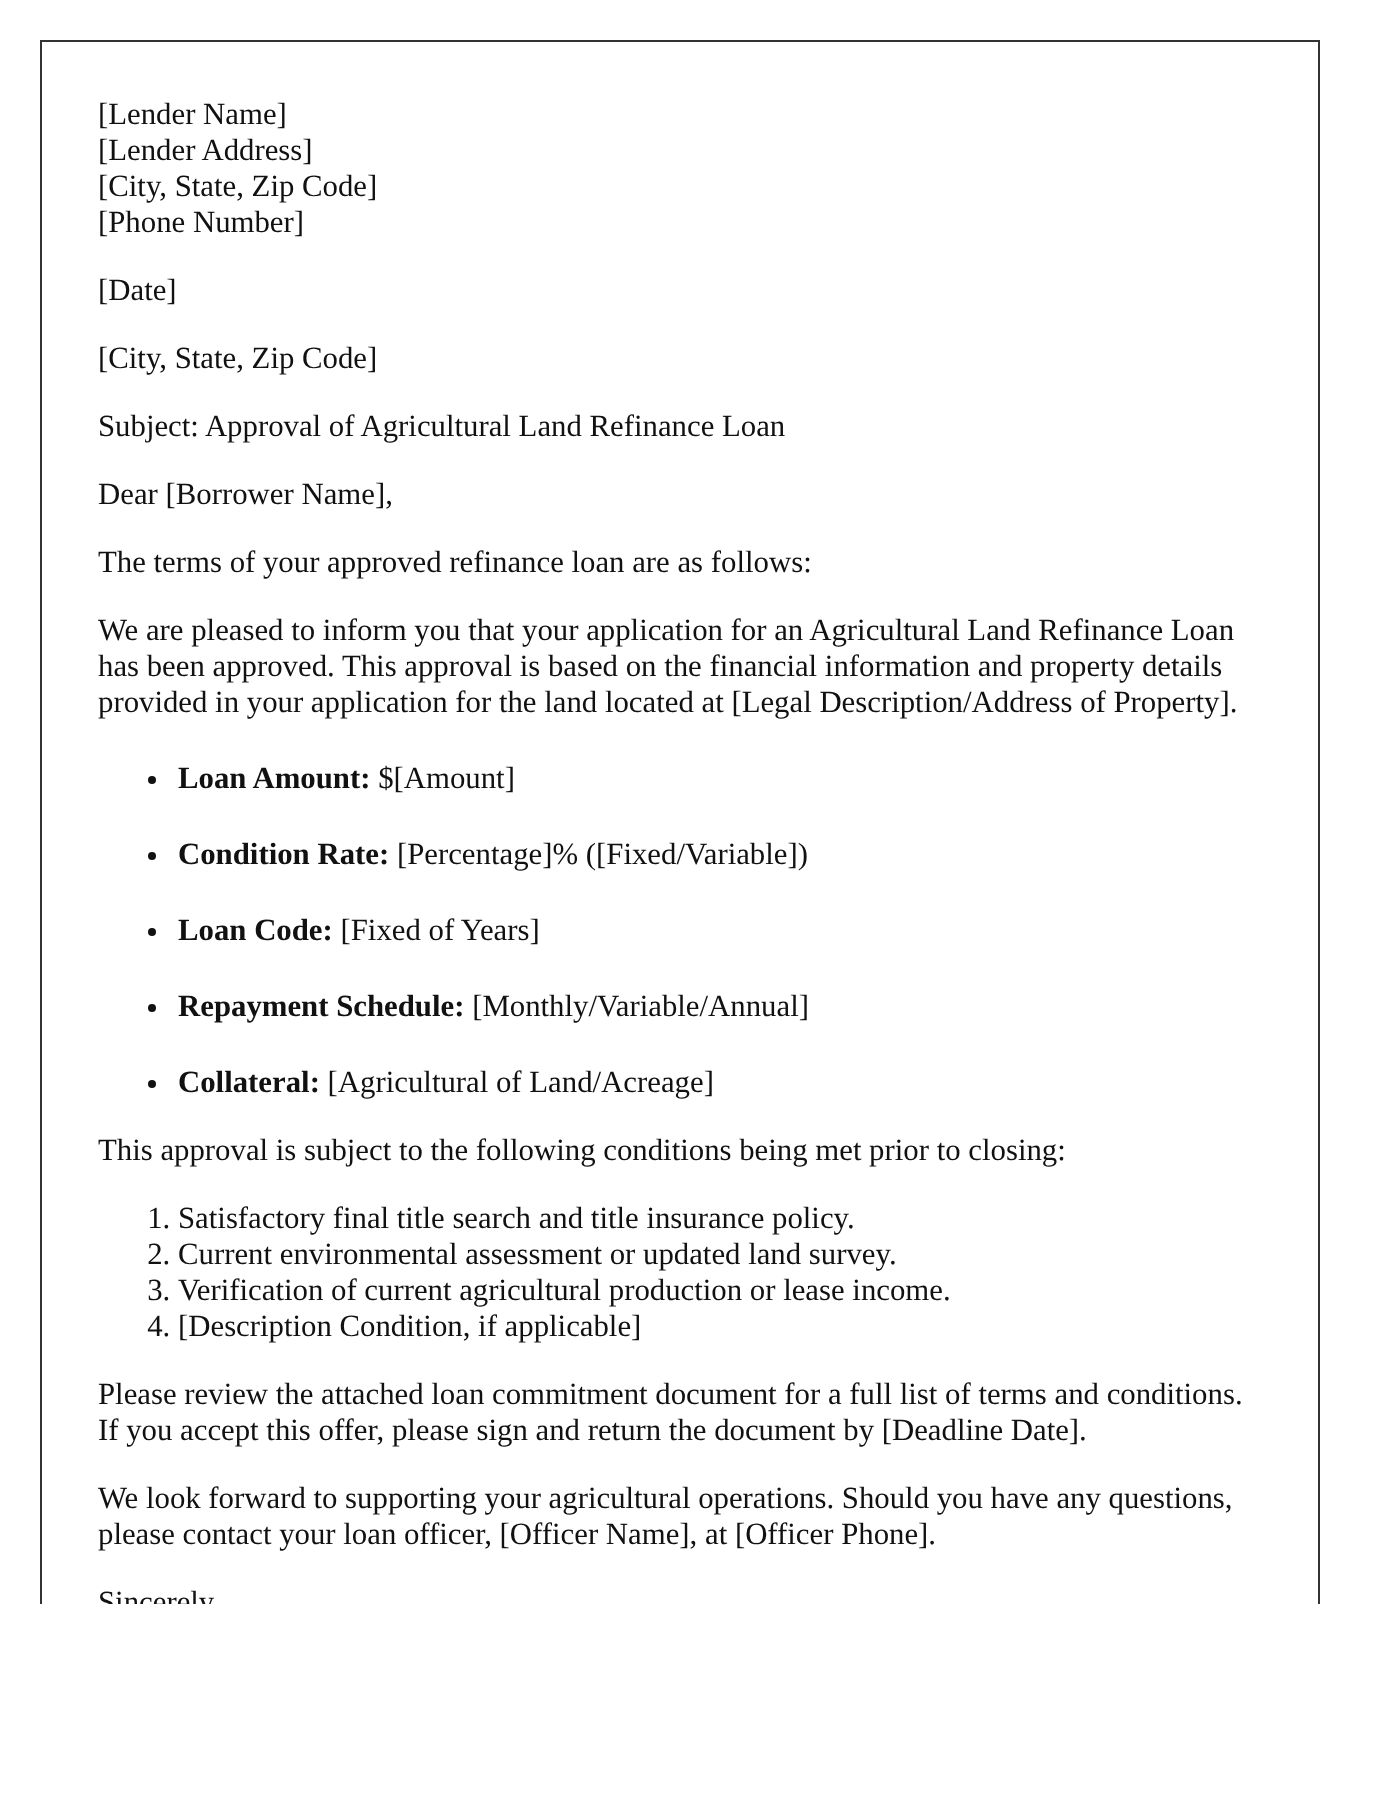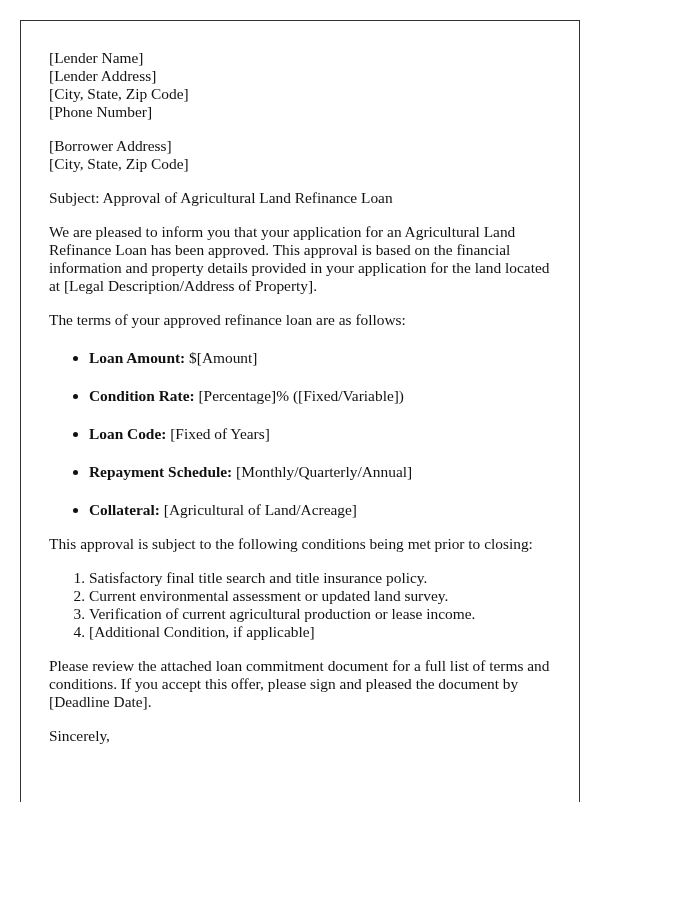--- a/index.html
+++ b/index.html
@@ -1,19 +1,19 @@
 <!DOCTYPE html>
 <html><head>
 <meta charset="utf-8">
 <style>
   html, body { margin: 0; padding: 0; background: #ffffff; }
   body { width: 700px; height: 900px; position: relative; overflow: hidden;
          font-family: "Liberation Serif", "DejaVu Serif", serif; color: #111; }
   .letter {
-    position: absolute; left: 20px; top: 20px; width: 560px; height: 782px;
+    position: absolute; left: 20px; top: 20px; width: 640px; height: 782px;
     border: 1px solid #333; border-bottom: none; box-sizing: border-box;
     padding: 28px 28px 0 28px; font-size: 15.4px; line-height: 18px; overflow: hidden;
   }
   p { margin: 0 0 16px 0; }
   .subject { font-weight: normal; }
   ul, ol { margin: 0 0 16px 0; padding-left: 40px; }
   li { line-height: 18px; }
   ul li { list-style: disc; margin-top: 20px; }
   b { font-weight: bold; }
 </style>
@@ -21,47 +21,49 @@
 <body>
 
 <div class="letter">
   <p class="block">
     <span style="display:block">[Lender Name]</span>
     <span style="display:block">[Lender Address]</span>
     <span style="display:block">[City, State, Zip Code]</span>
     <span style="display:block">[Phone Number]</span>
   </p>
 
+  <p>[Date]</p>
 
   <p class="block">
-    <span style="display:block">[Borrower Address]</span>
     <span style="display:block">[City, State, Zip Code]</span>
   </p>
 
   <p class="subject">Subject: Approval of Agricultural Land Refinance Loan</p>
 
+  <p>Dear [Borrower Name],</p>
+
+  <p>The terms of your approved refinance loan are as follows:</p>
 
   <p>We are pleased to inform you that your application for an Agricultural Land Refinance Loan has been approved. This approval is based on the financial information and property details provided in your application for the land located at [Legal Description/Address of Property].</p>
-
-  <p>The terms of your approved refinance loan are as follows:</p>
 
   <ul>
     <li><b>Loan Amount:</b><span> $[Amount]</span></li>
     <li><b>Condition Rate:</b><span> [Percentage]% ([Fixed/Variable])</span></li>
     <li><b>Loan Code:</b><span> [Fixed of Years]</span></li>
-    <li><b>Repayment Schedule:</b><span> [Monthly/Quarterly/Annual]</span></li>
+    <li><b>Repayment Schedule:</b><span> [Monthly/Variable/Annual]</span></li>
     <li><b>Collateral:</b><span> [Agricultural of Land/Acreage]</span></li>
   </ul>
 
   <p>This approval is subject to the following conditions being met prior to closing:</p>
 
   <ol>
     <li>Satisfactory final title search and title insurance policy.</li>
     <li>Current environmental assessment or updated land survey.</li>
     <li>Verification of current agricultural production or lease income.</li>
-    <li>[Additional Condition, if applicable]</li>
+    <li>[Description Condition, if applicable]</li>
   </ol>
 
-  <p>Please review the attached loan commitment document for a full list of terms and conditions. If you accept this offer, please sign and pleased the document by [Deadline Date].</p>
+  <p>Please review the attached loan commitment document for a full list of terms and conditions. If you accept this offer, please sign and return the document by [Deadline Date].</p>
 
+  <p>We look forward to supporting your agricultural operations. Should you have any questions, please contact your loan officer, [Officer Name], at [Officer Phone].</p>
 
   <p>Sincerely,</p>
 </div>
 
 </body></html>

